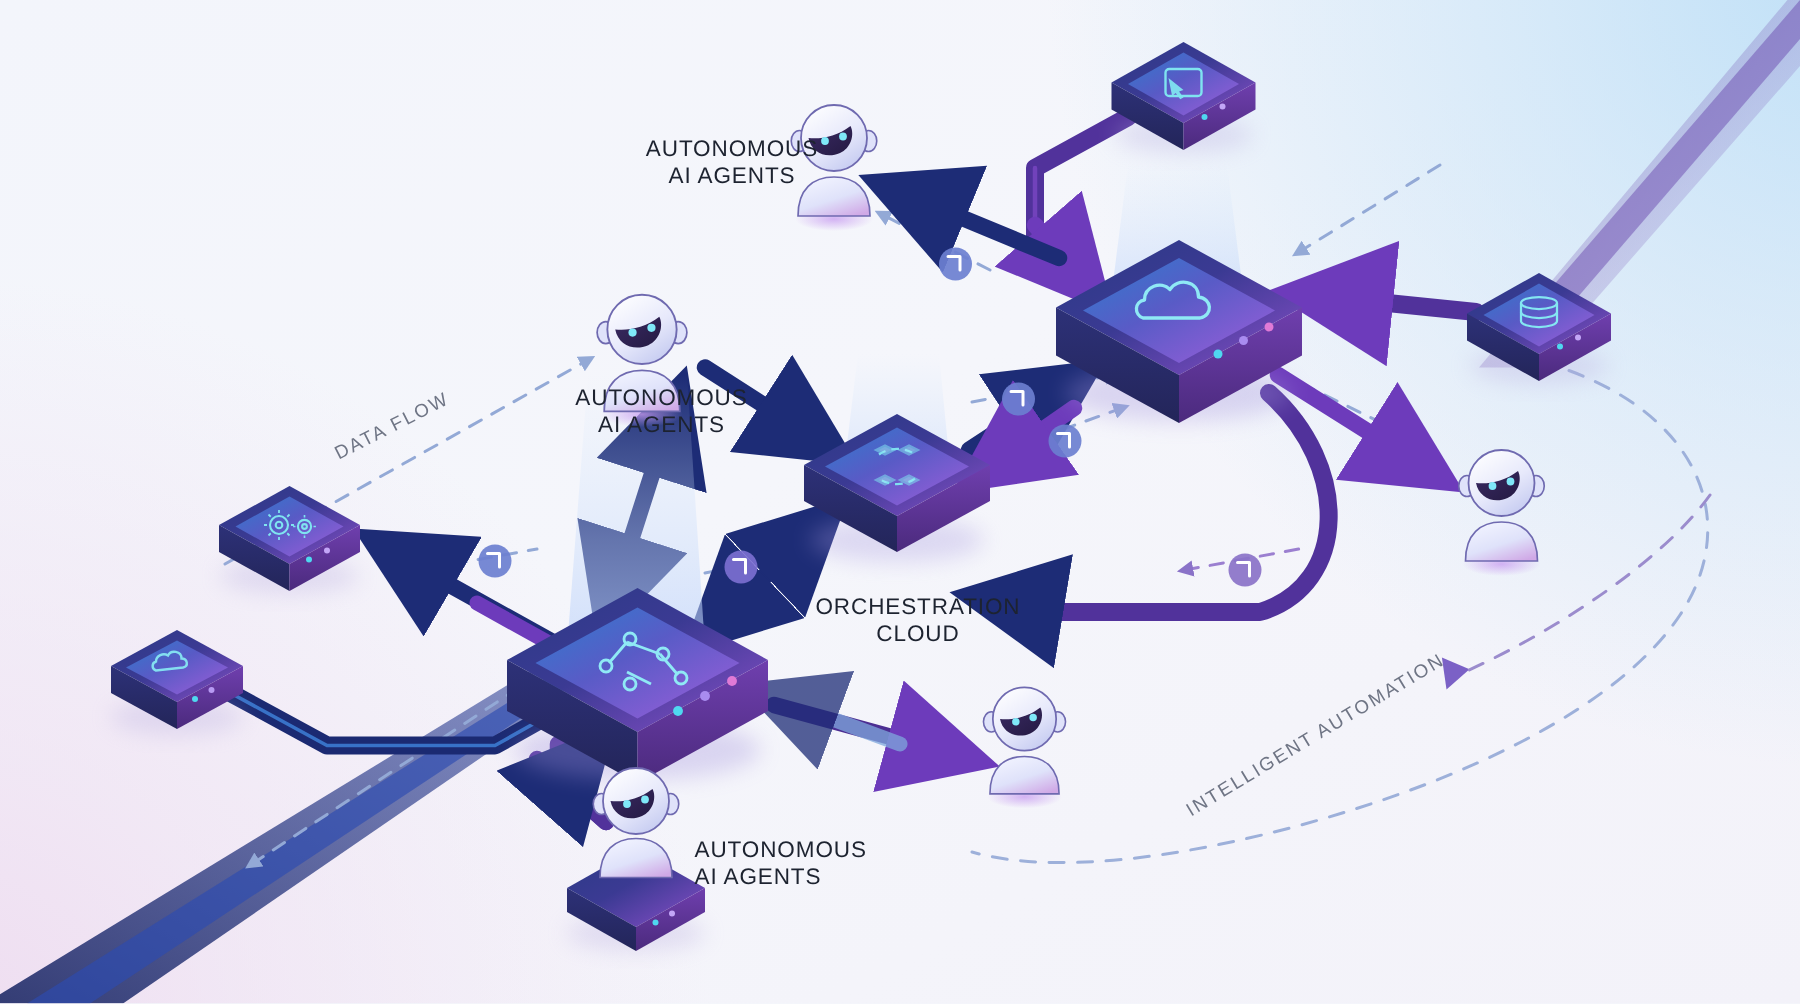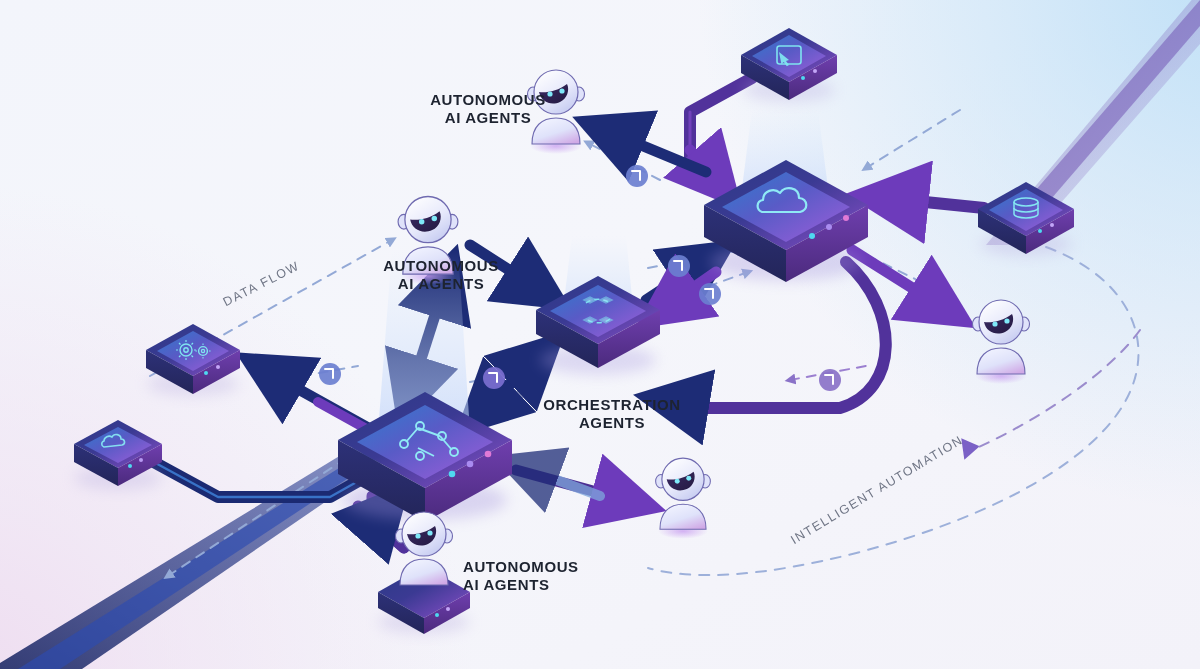--- a/index.html
+++ b/index.html
@@ -19,21 +19,21 @@
     overflow: hidden;
   }
   #vec { position: absolute; inset: 0; width: 1200px; height: 669px; }
   .lbl {
     position: absolute;
     color: #1d2330;
     font-size: 15px;
     line-height: 1.22;
     letter-spacing: 0.6px;
     text-align: center;
-    font-weight: 700;
+    font-weight: 400;
     white-space: pre-line;
     user-select: none;
   }
   .path-lbl {
     position: absolute;
     color: #6f7585;
     font-size: 12.5px;
     letter-spacing: 1.5px;
     white-space: nowrap;
     user-select: none;
@@ -426,21 +426,21 @@
   </svg>
 
   <div class="lbl" style="left:413px; top:91px; width:150px;">AUTONOMOUS
 AI AGENTS</div>
 
   <div class="lbl" style="left:355px; top:257px; width:172px;">AUTONOMOUS
 AI AGENTS</div>
 
 
   <div class="lbl" style="left:531px; top:396px; width:162px;">ORCHESTRATION
-AGENTS</div>
+CLOUD</div>
 
   <div class="lbl" style="left:463px; top:558px; width:150px; text-align:left;">AUTONOMOUS
 AI AGENTS</div>
 
   <div class="path-lbl" style="left:224px; top:296px; transform:rotate(-27deg); transform-origin:left center;">DATA FLOW</div>
 
   <div class="path-lbl" style="left:792px; top:534px; transform:rotate(-31deg); transform-origin:left center;">INTELLIGENT AUTOMATION</div>
 </div>
 
 </body></html>

